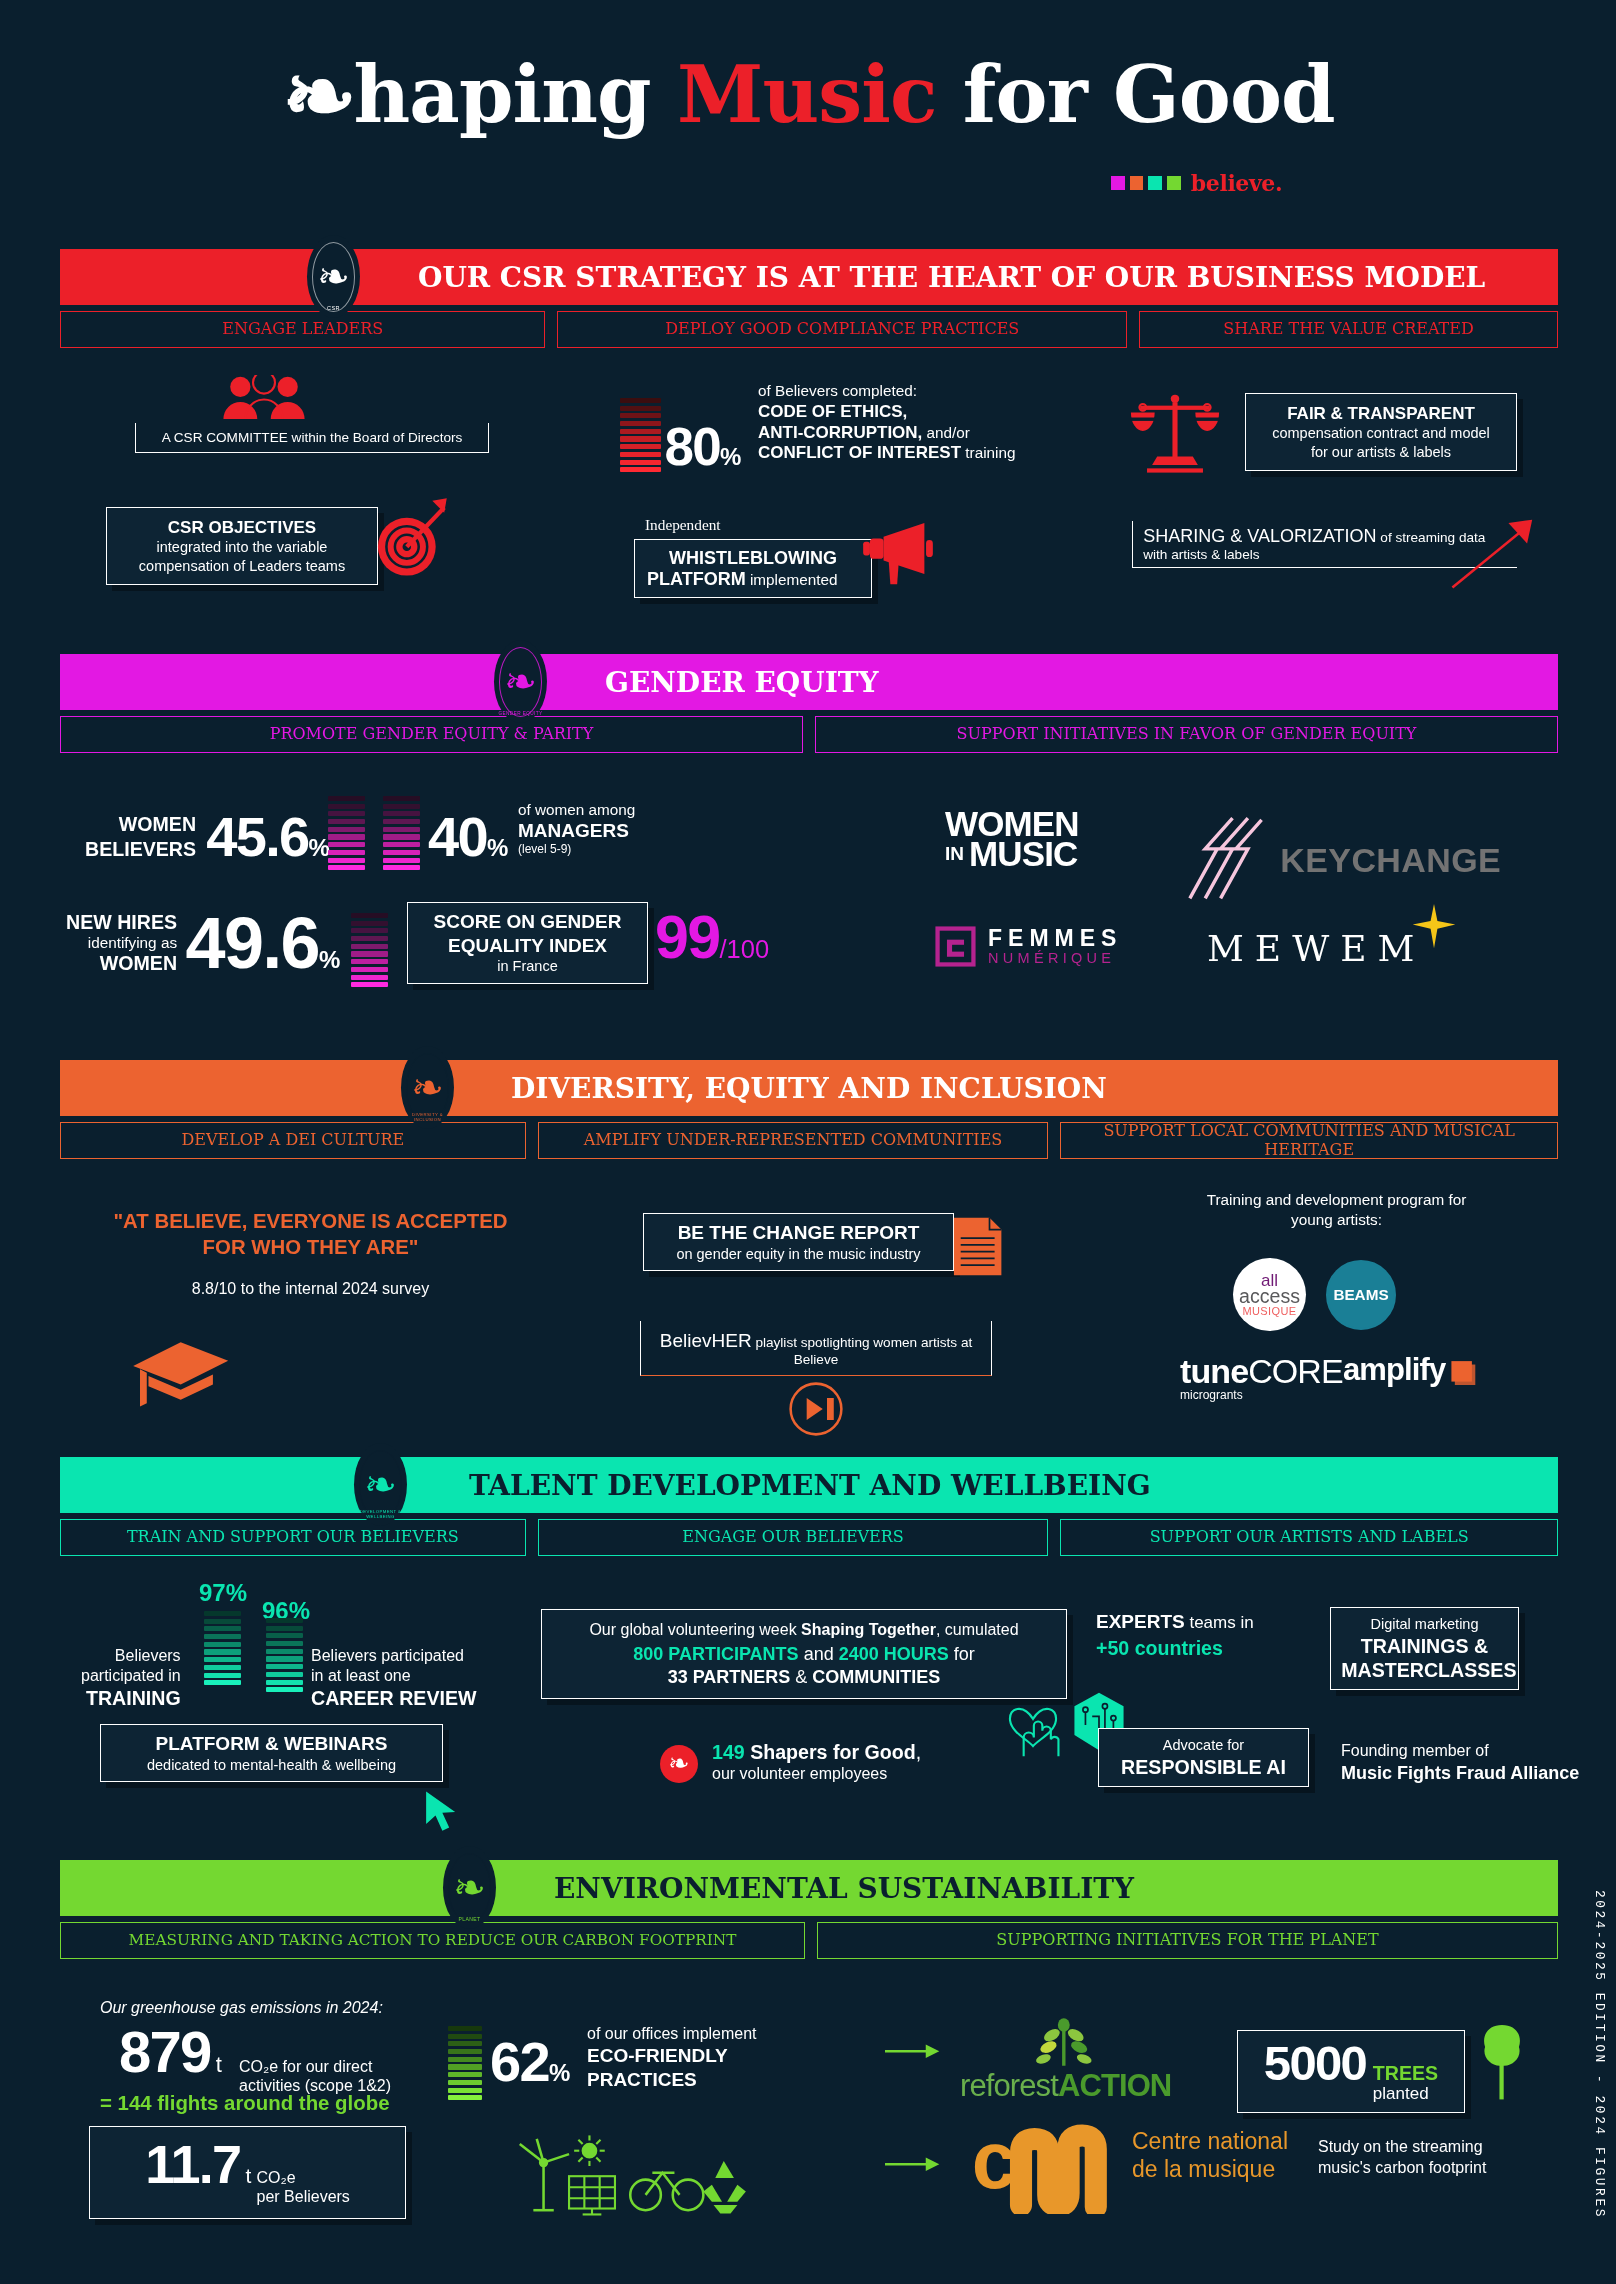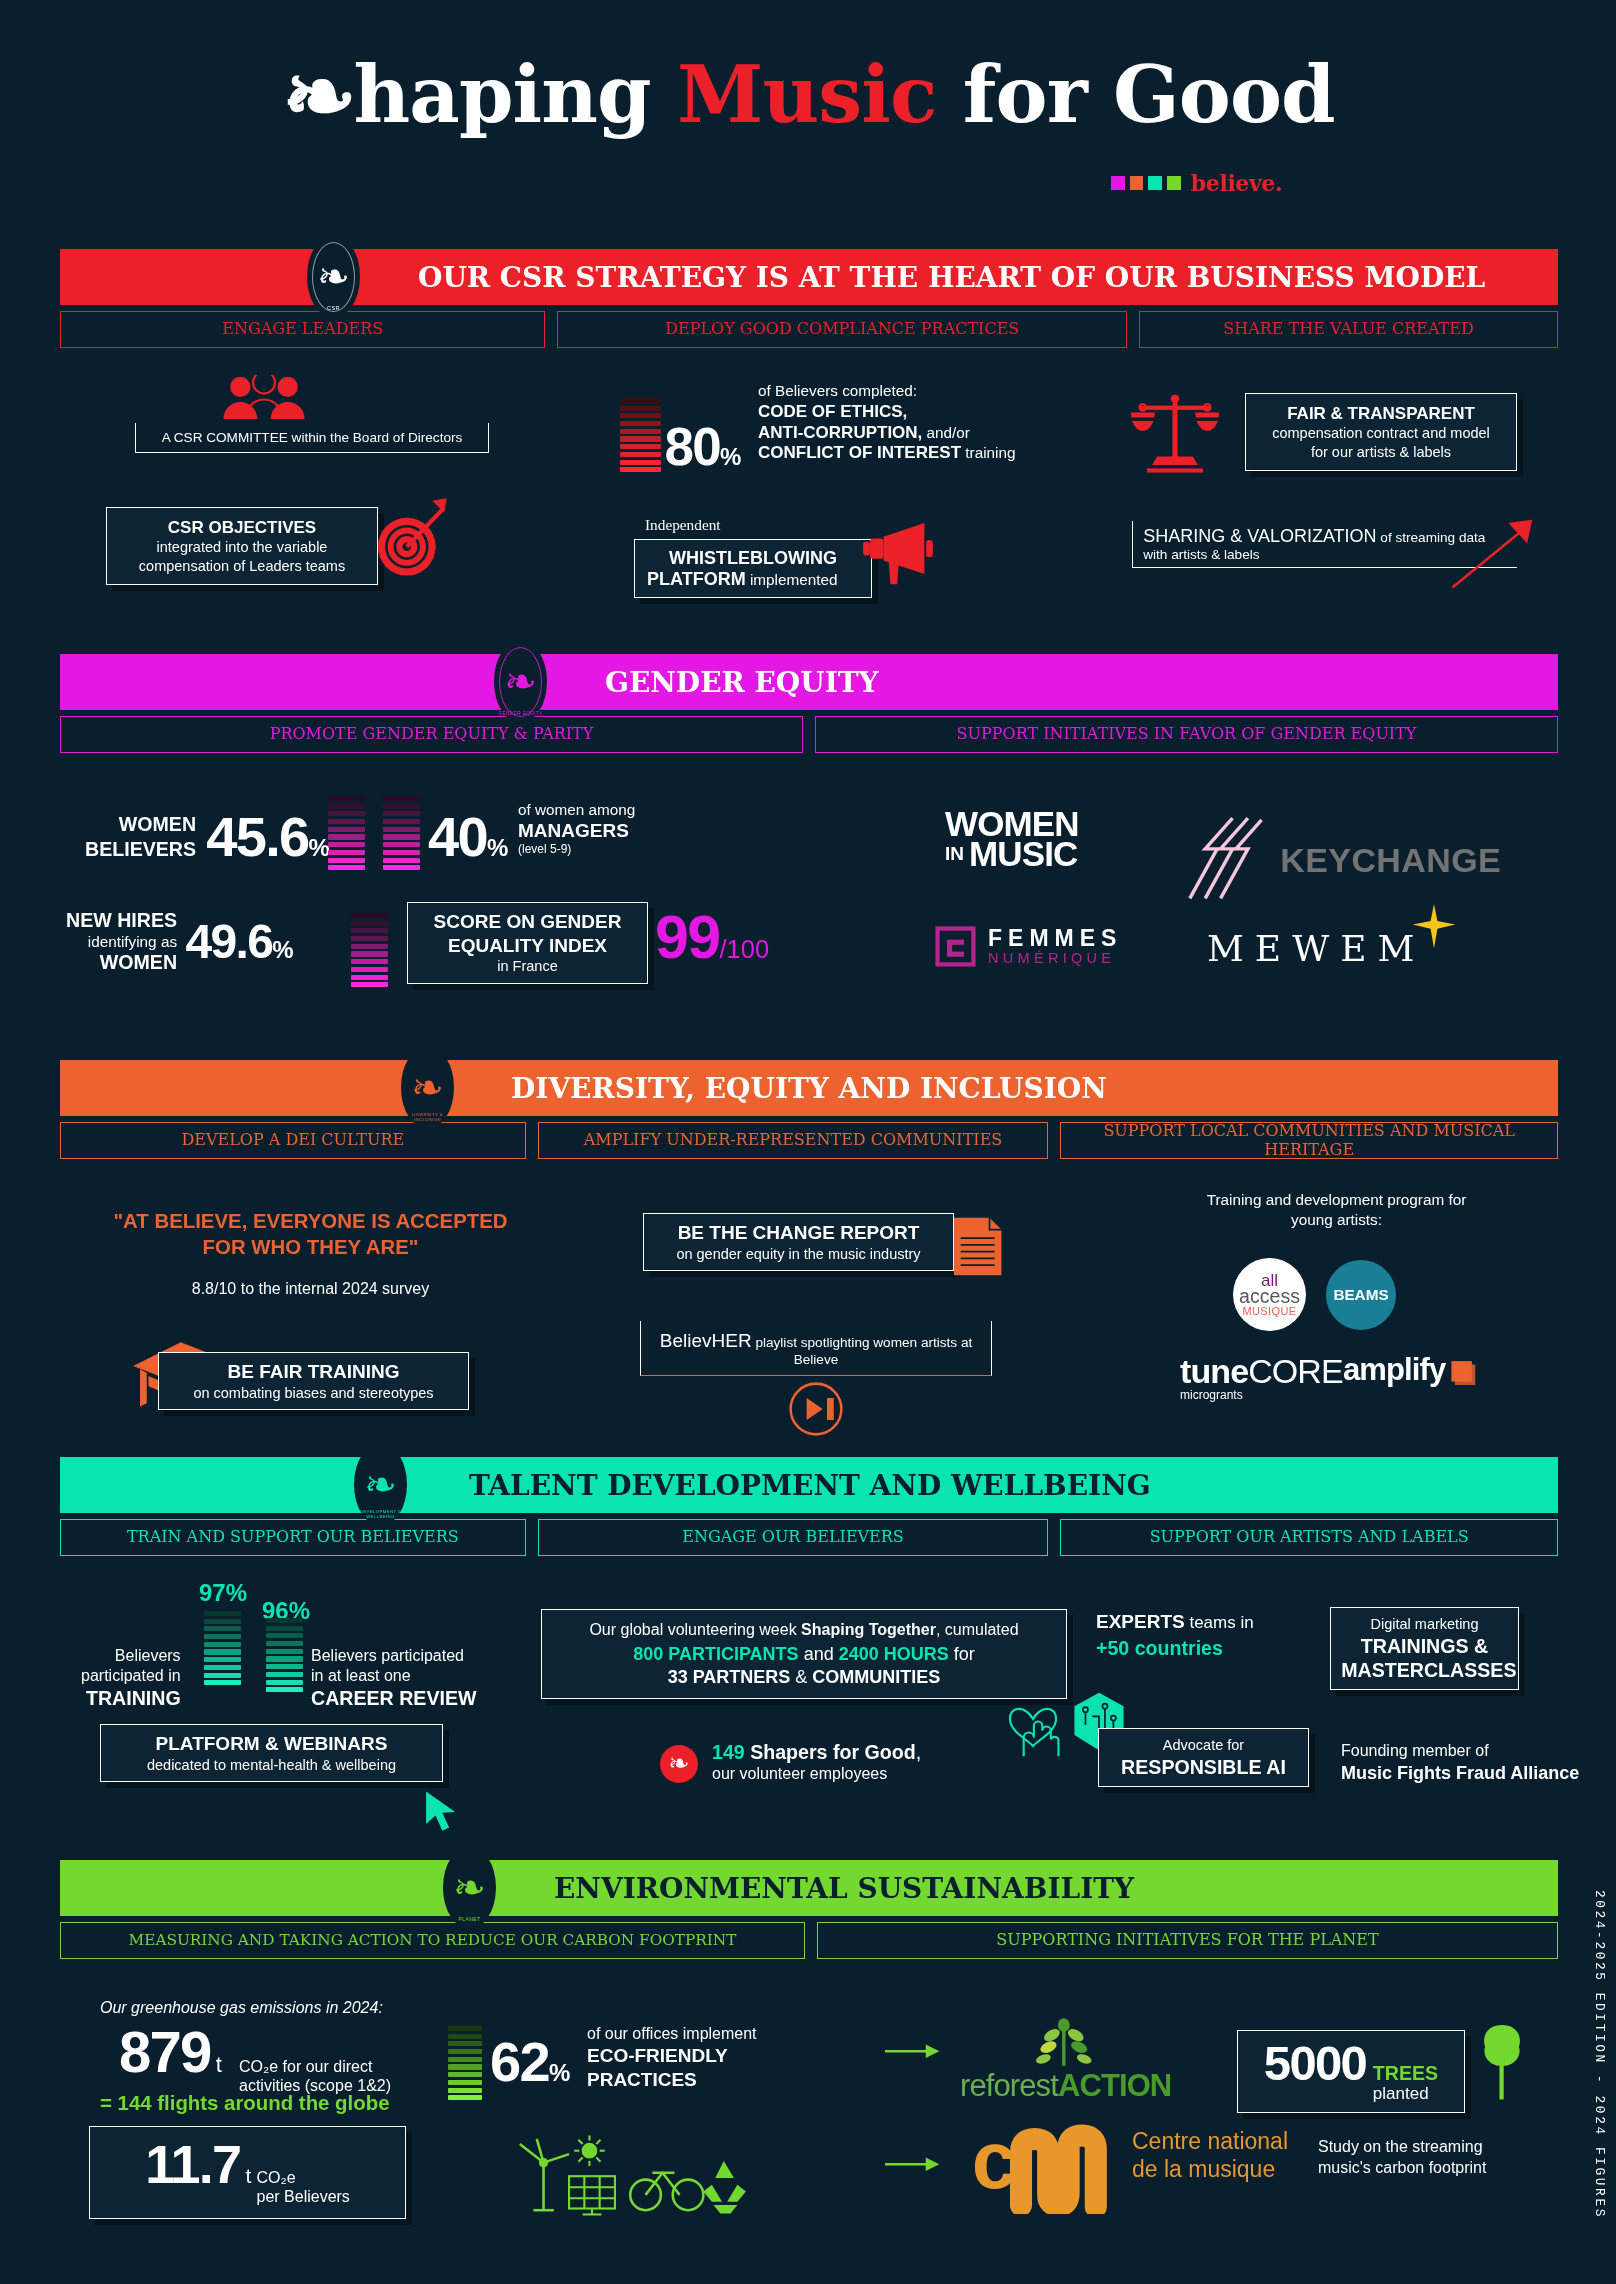--- a/index.html
+++ b/index.html
@@ -288,21 +288,21 @@
     <div style="font-size:12px">(level 5-9)</div>
   </div>
 
   <div style="position:absolute;left:66px;top:909px;display:flex;align-items:center;gap:8.5px;">
     <div style="text-align:right;line-height:1.2;">
       <div class="bold" style="font-size:19.6px">NEW HIRES</div>
       <div style="font-size:15.3px">identifying as</div>
       <div class="bold" style="font-size:19.6px">WOMEN</div>
     </div>
     <div style="display:flex;align-items:baseline;">
-      <span class="big-num" style="font-size:48px">49.6</span>
+      <span class="big-num" style="font-size:72px">49.6</span>
       <span class="pct">%</span>
     </div>
   </div>
   <div class="barstack" style="position:absolute;left:351px;top:913px;">
     <i style="width:37px;background:#ff2ae0"></i>
       <i style="width:37px;background:#ef26cf"></i>
     <i style="width:37px;background:#d822b8"></i>
       <i style="width:37px;background:#be1fa1"></i>
     <i style="width:37px;background:#a01c88"></i>
       <i style="width:37px;background:#7f1a6d"></i>
@@ -375,24 +375,20 @@
   <div style="position:absolute;left:89px;top:1209px;width:443px;text-align:center;">
     <div class="bold c-org" style="font-size:20.4px;line-height:1.25">"AT BELIEVE, EVERYONE IS ACCEPTED</div>
     <div class="bold c-org" style="font-size:20.4px;line-height:1.25">FOR WHO THEY ARE"</div>
     <div style="font-size:16px;margin-top:20.4px">8.8/10 to the internal 2024 survey</div>
   </div>
   <svg style="position:absolute;left:128px;top:1332px;" width="102" height="78" viewBox="0 0 120 92">
     <path d="M6 40 L62 12 L118 34 L62 62 Z" fill="#ec6330"></path>
     <path d="M24 52 L62 68 L100 50 L100 62 L62 80 L24 64 Z" fill="#ec6330"></path>
     <path d="M14 44 L22 48 L22 84 L14 88 Z" fill="#ec6330"></path>
   </svg>
-  <div class="card bd-org" style="position:absolute;left:158px;top:1352px;width:311px;padding:6.8px 10.2px;">
-    <span class="hl" style="font-size:19px">BE FAIR TRAINING</span>
-    <span class="sub">on combating biases and stereotypes</span>
-  </div>
 
   <div class="card bd-org" style="position:absolute;left:643px;top:1213px;width:311px;padding:6.8px 10.2px;">
     <span class="hl" style="font-size:19px">BE THE CHANGE REPORT</span>
     <span class="sub">on gender equity in the music industry</span>
   </div>
   <svg style="position:absolute;left:952px;top:1216px;" width="53" height="61" viewBox="0 0 62 72">
     <path d="M2 2 L44 2 L58 16 L58 70 L2 70 Z" fill="#ec6330"></path>
     <path d="M44 2 L44 16 L58 16" fill="none" stroke="#0a1f2e" stroke-width="2"></path>
     <g stroke="#0a1f2e" stroke-width="2">
         <line x1="10" y1="26" x2="50" y2="26"></line>

